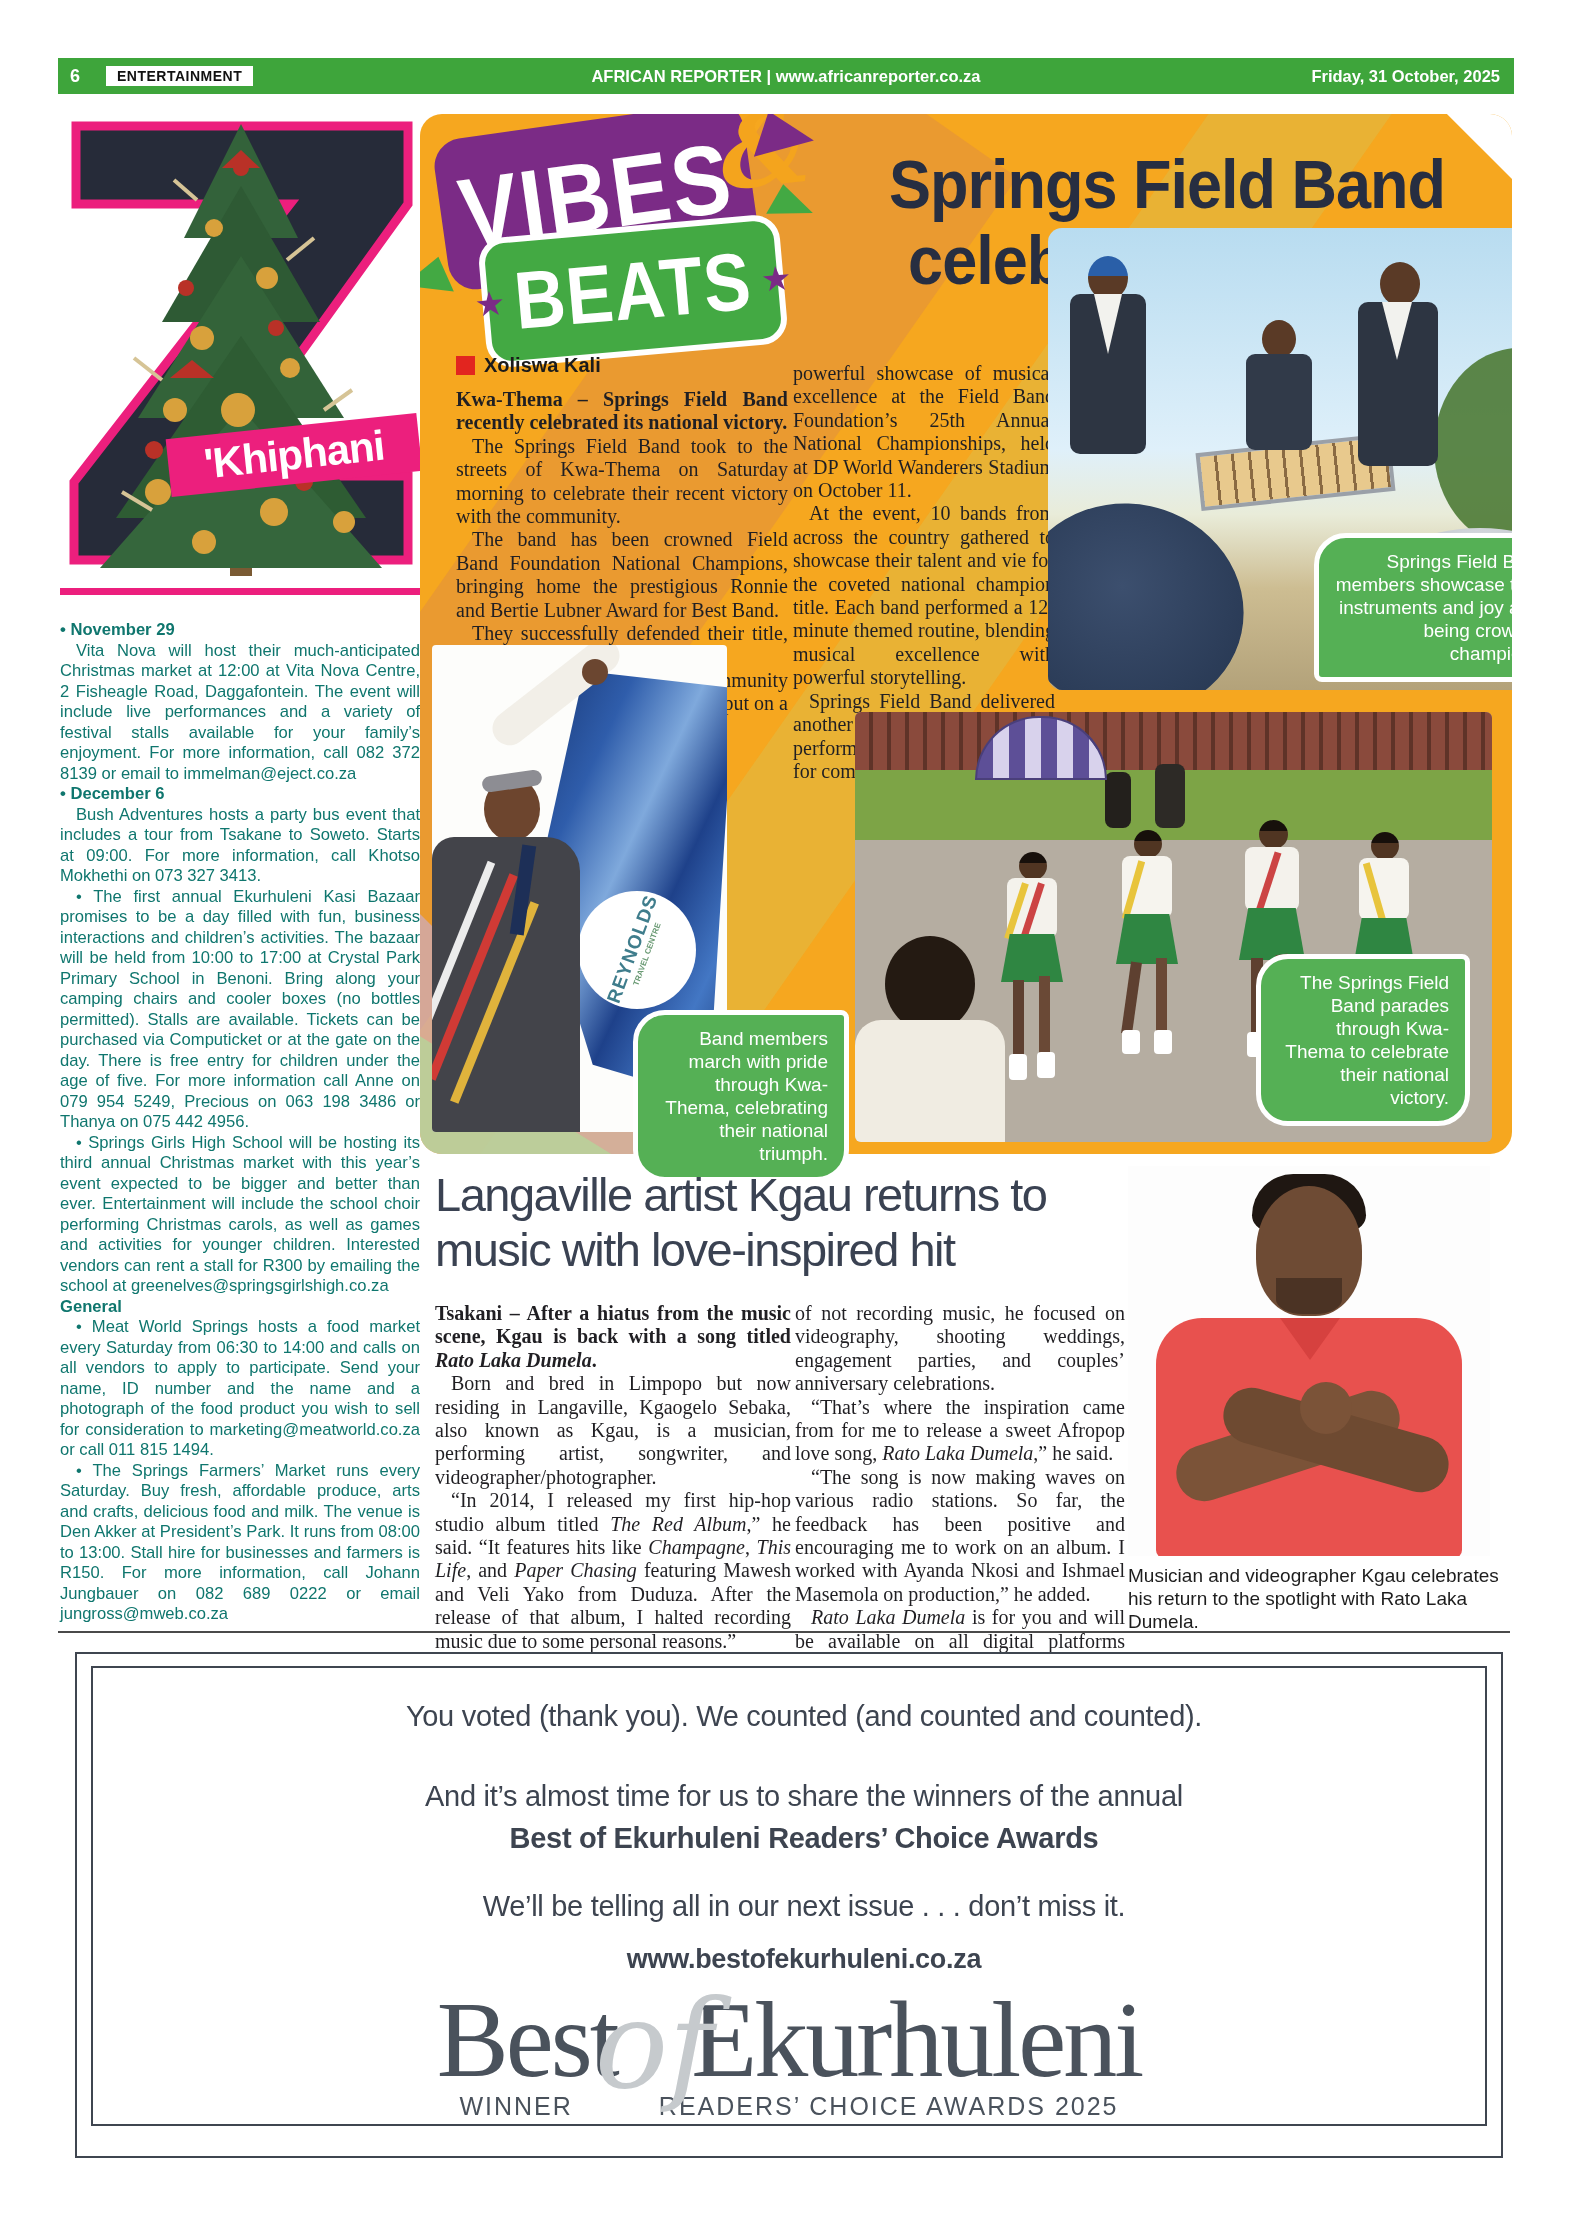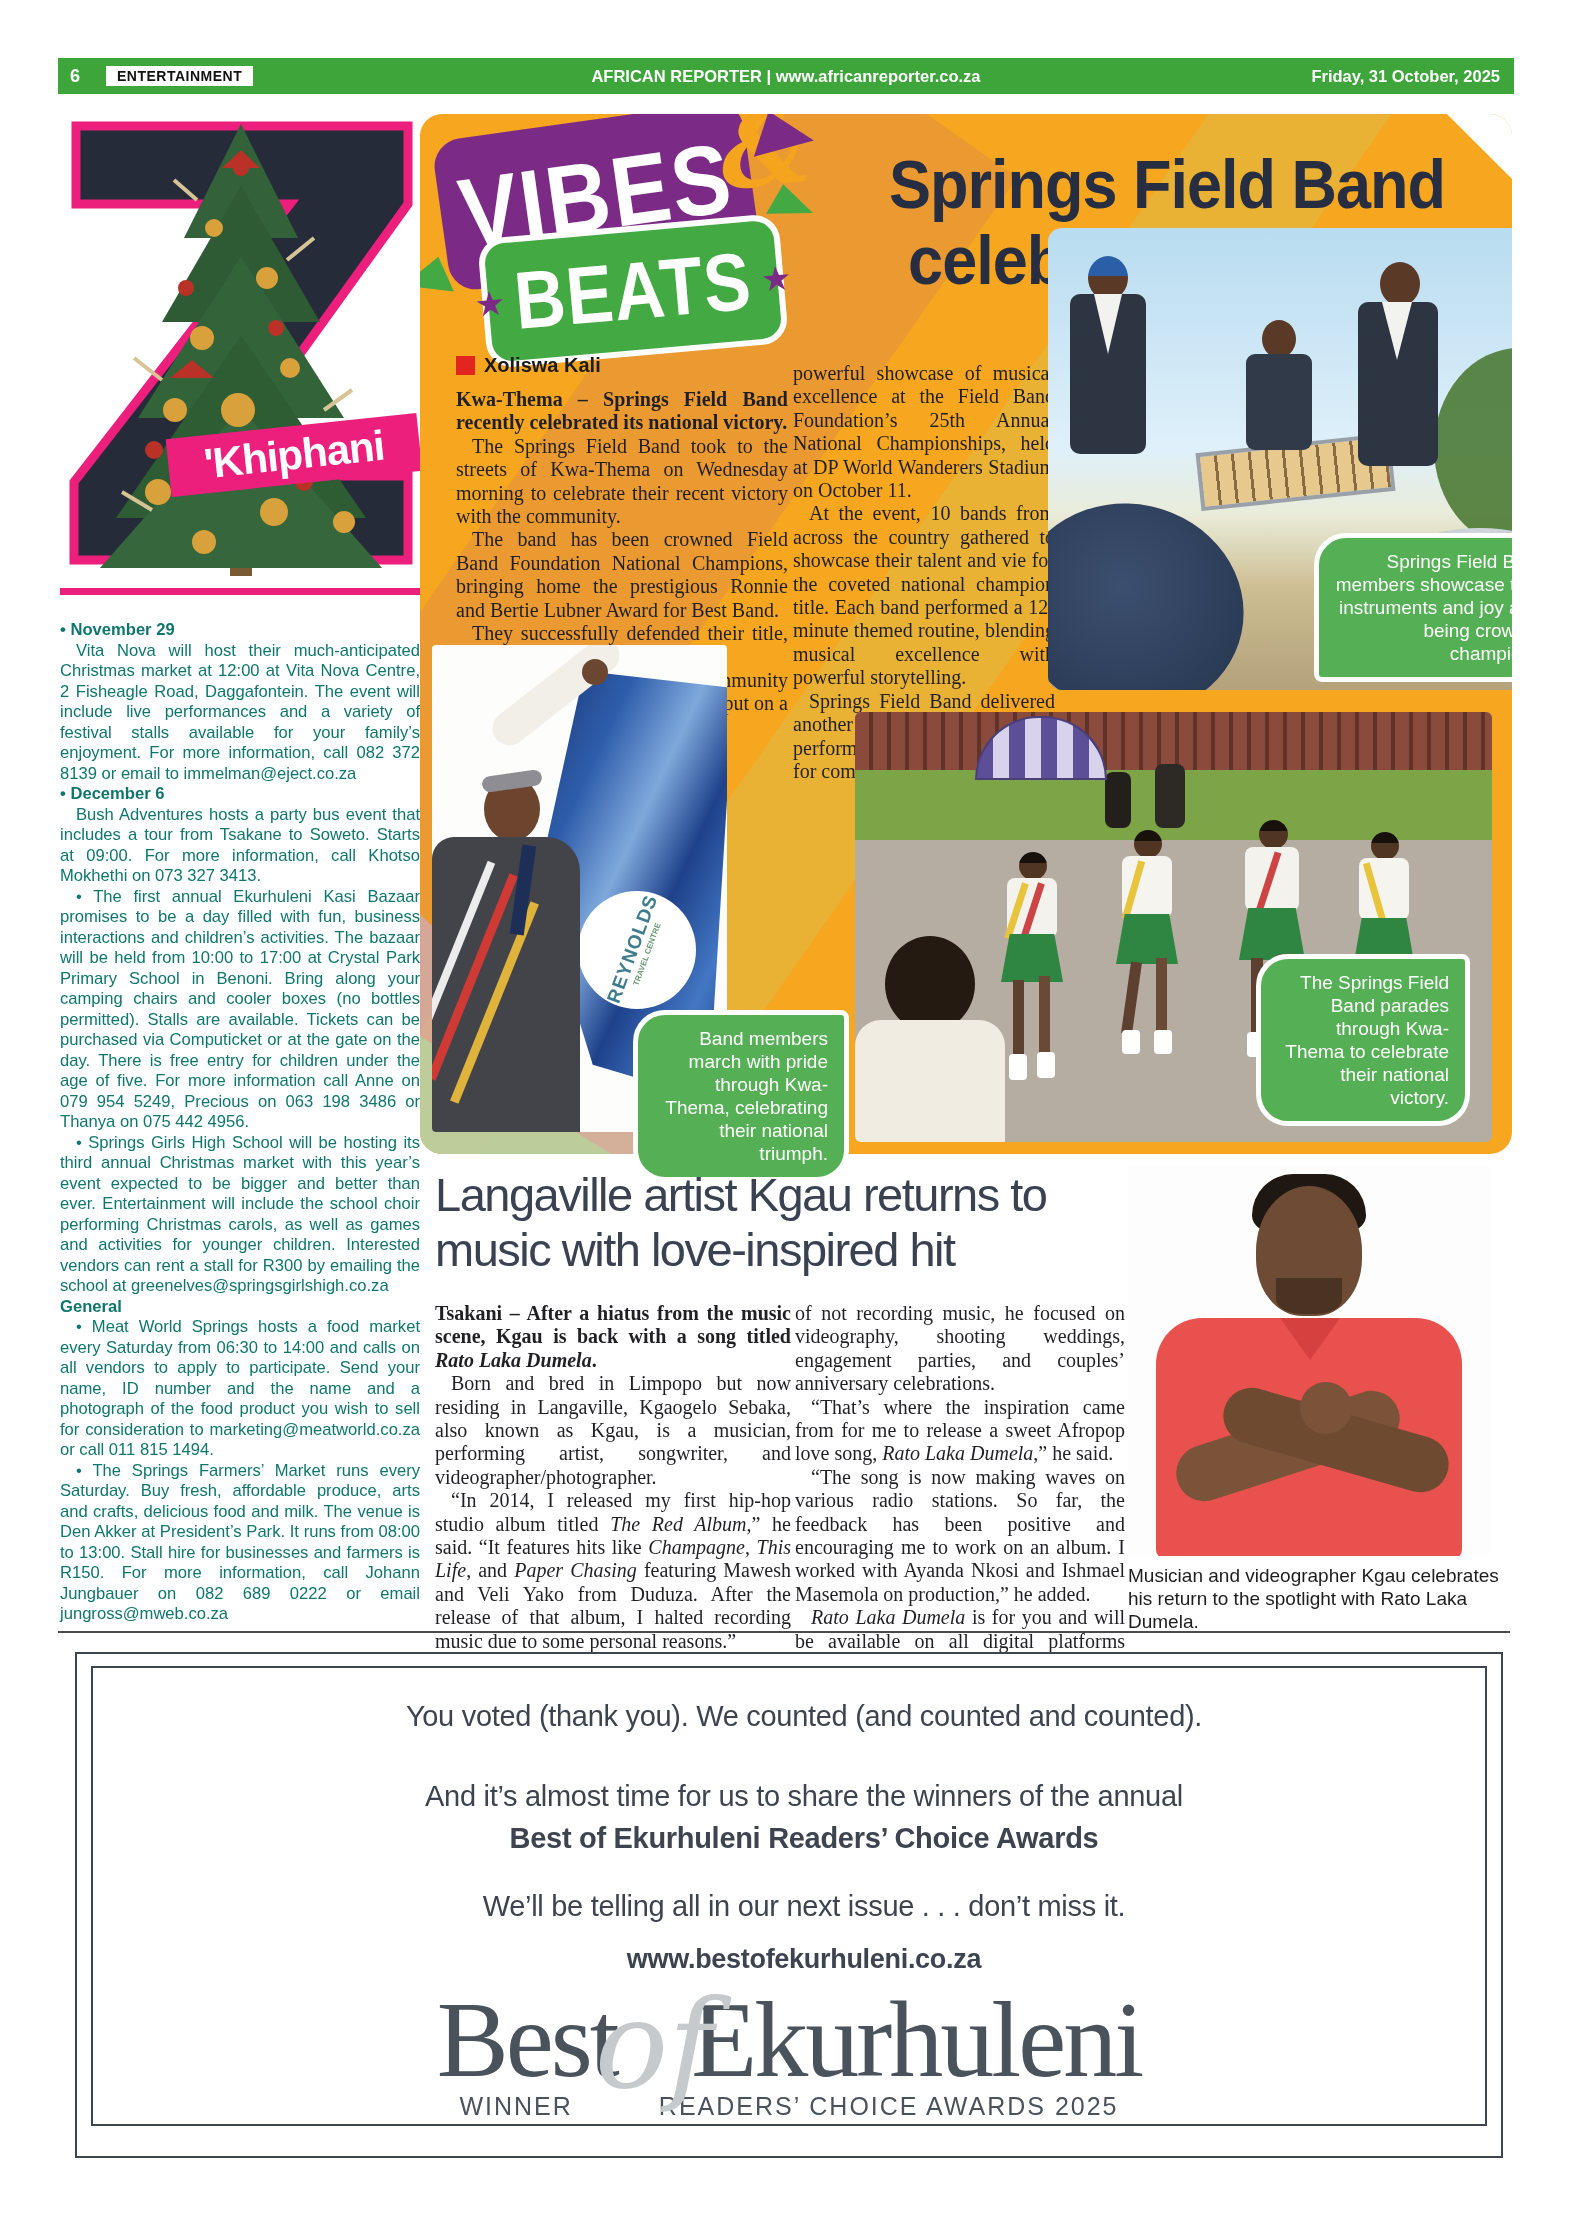--- a/index.html
+++ b/index.html
@@ -169,21 +169,21 @@
       <span>celebrates victory</span>
     </div>
 
     <div class="byline">
       <span class="byline-sq"></span>
       <span>Xoliswa Kali</span>
     </div>
 
     <div class="artcol serif" style="left:36px; top:274px; width:332px;">
       <div class="lead">Kwa-Thema – Springs Field Band recently celebrated its national victory.</div>
-      <div class="p">The Springs Field Band took to the streets of Kwa-Thema on Wednesday morning to celebrate their recent victory with the community.</div>
+      <div class="p">The Springs Field Band took to the streets of Kwa-Thema on Saturday morning to celebrate their recent victory with the community.</div>
       <div class="p">The band has been crowned Field Band Foundation National Champions, bringing home the prestigious Ronnie and Bertie Lubner Award for Best Band.</div>
       <div class="p">They successfully defended their title, making the entire Springs and</div>
       <div class="wrap-tail">Kwa-Thema community proud. The band put on a</div>
     </div>
 
     <div class="artcol serif" style="left:373px; top:248px; width:262px;">
       <div class="p" style="text-indent:0;">powerful showcase of musical excellence at the Field Band Foundation’s 25th Annual National Championships, held at DP World Wanderers Stadium on October 11.</div>
       <div class="p">At the event, 10 bands from across the country gathered to showcase their talent and vie for the coveted national champion title. Each band performed a 12-minute themed routine, blending musical excellence with powerful storytelling.</div>
       <div class="p">Springs Field Band delivered another outstanding performance that raised the bar for competitors.</div>
     </div>

